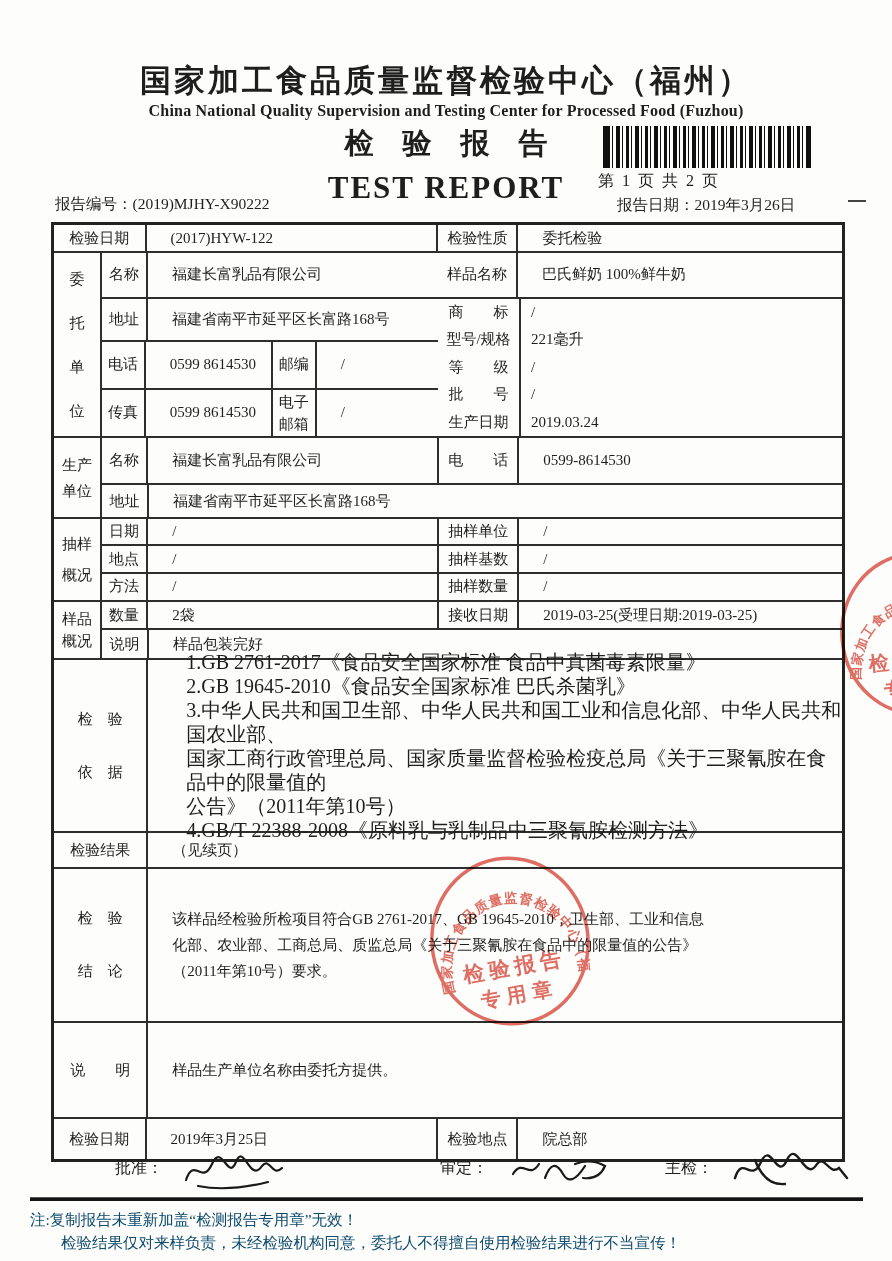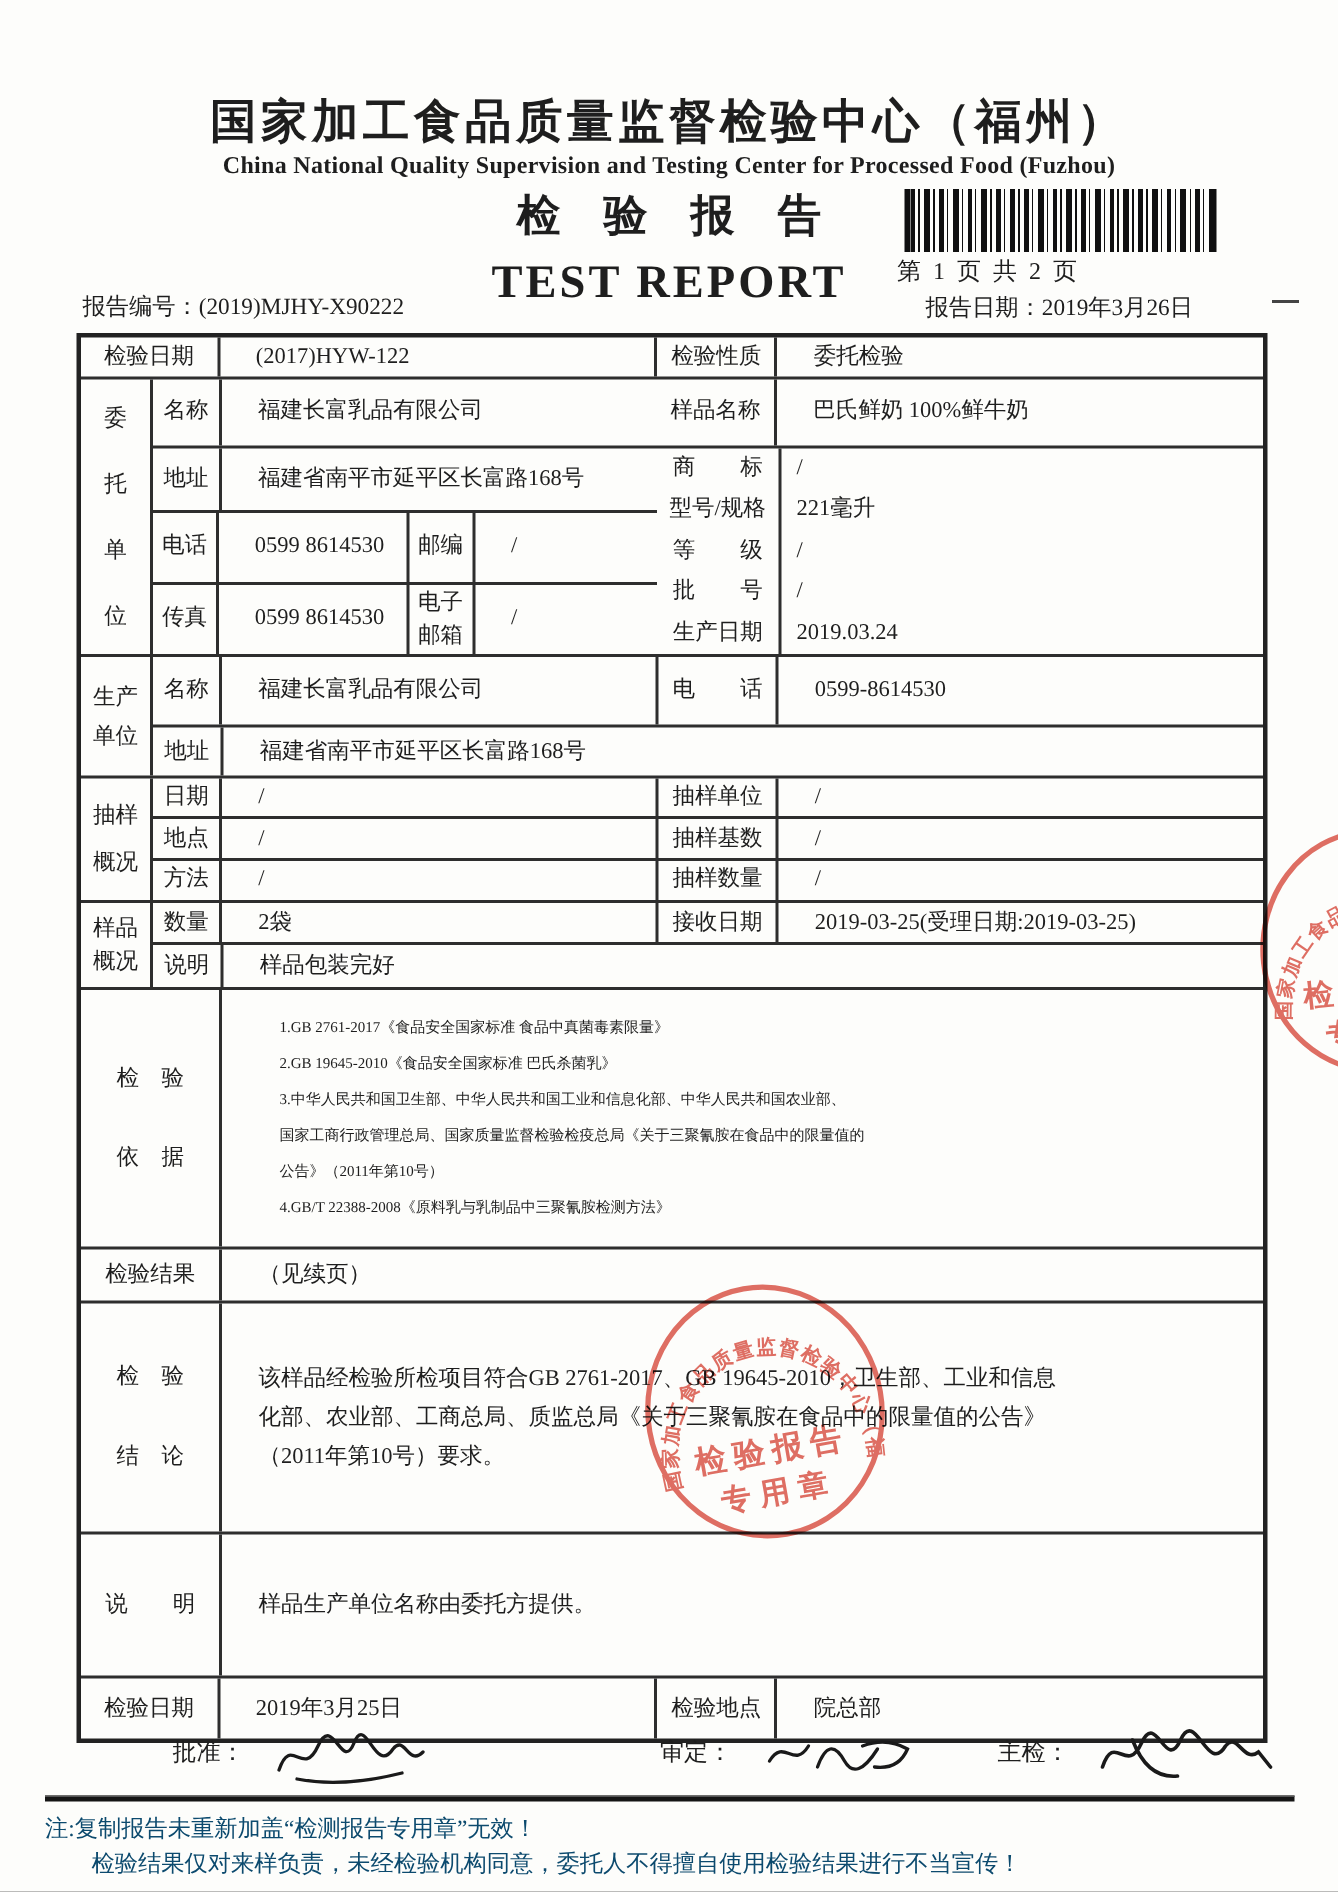--- a/index.html
+++ b/index.html
@@ -45,21 +45,21 @@
   .w336{width:336px}.w404{width:404px}.w740{width:740px}.w692{width:692px}
   .w123{width:123px}.w117{width:117px}
   .vtext{ width:17px; word-break:break-all; text-align:center; }
   .vt4{ line-height:44px; } .vt22{ width:34px; line-height:26px; }
   .vt22.loose{ line-height:31px; } .vt22.tight{ line-height:22px; }
   .stack{ flex-direction:column; align-items:stretch; padding:0; }
   .stack .line{ flex:1; display:flex; align-items:center; justify-content:center; }
   .stack .line.l{ justify-content:flex-start; padding-left:10px; }
   .two-line{ flex-direction:column; gap:34px; }
   .pre{ white-space:pre-line; }
-  .basis-text{ line-height:24px; font-size:10px;padding-left:24px; }
+  .basis-text{ line-height:24px; font-size:20px;padding-left:24px; }
   .concl-text{ line-height:26px; }
 
   
   .sigrow{ top:1148px; left:0; width:892px; height:48px; }
   .siglabel{ position:absolute; top:10px; font-size:16px; }
   .sig-svg{ position:absolute; top:0; }
   .rule{ left:30px; top:1197px; width:833px; height:4px; background:#151515; border-top:1px solid #555; }
   .notes{ left:30px; top:1208px; width:840px; font-size:15.5px; line-height:1.5; color:#0c4a6e; }
   .notes .n2{ padding-left:31px; }
 

